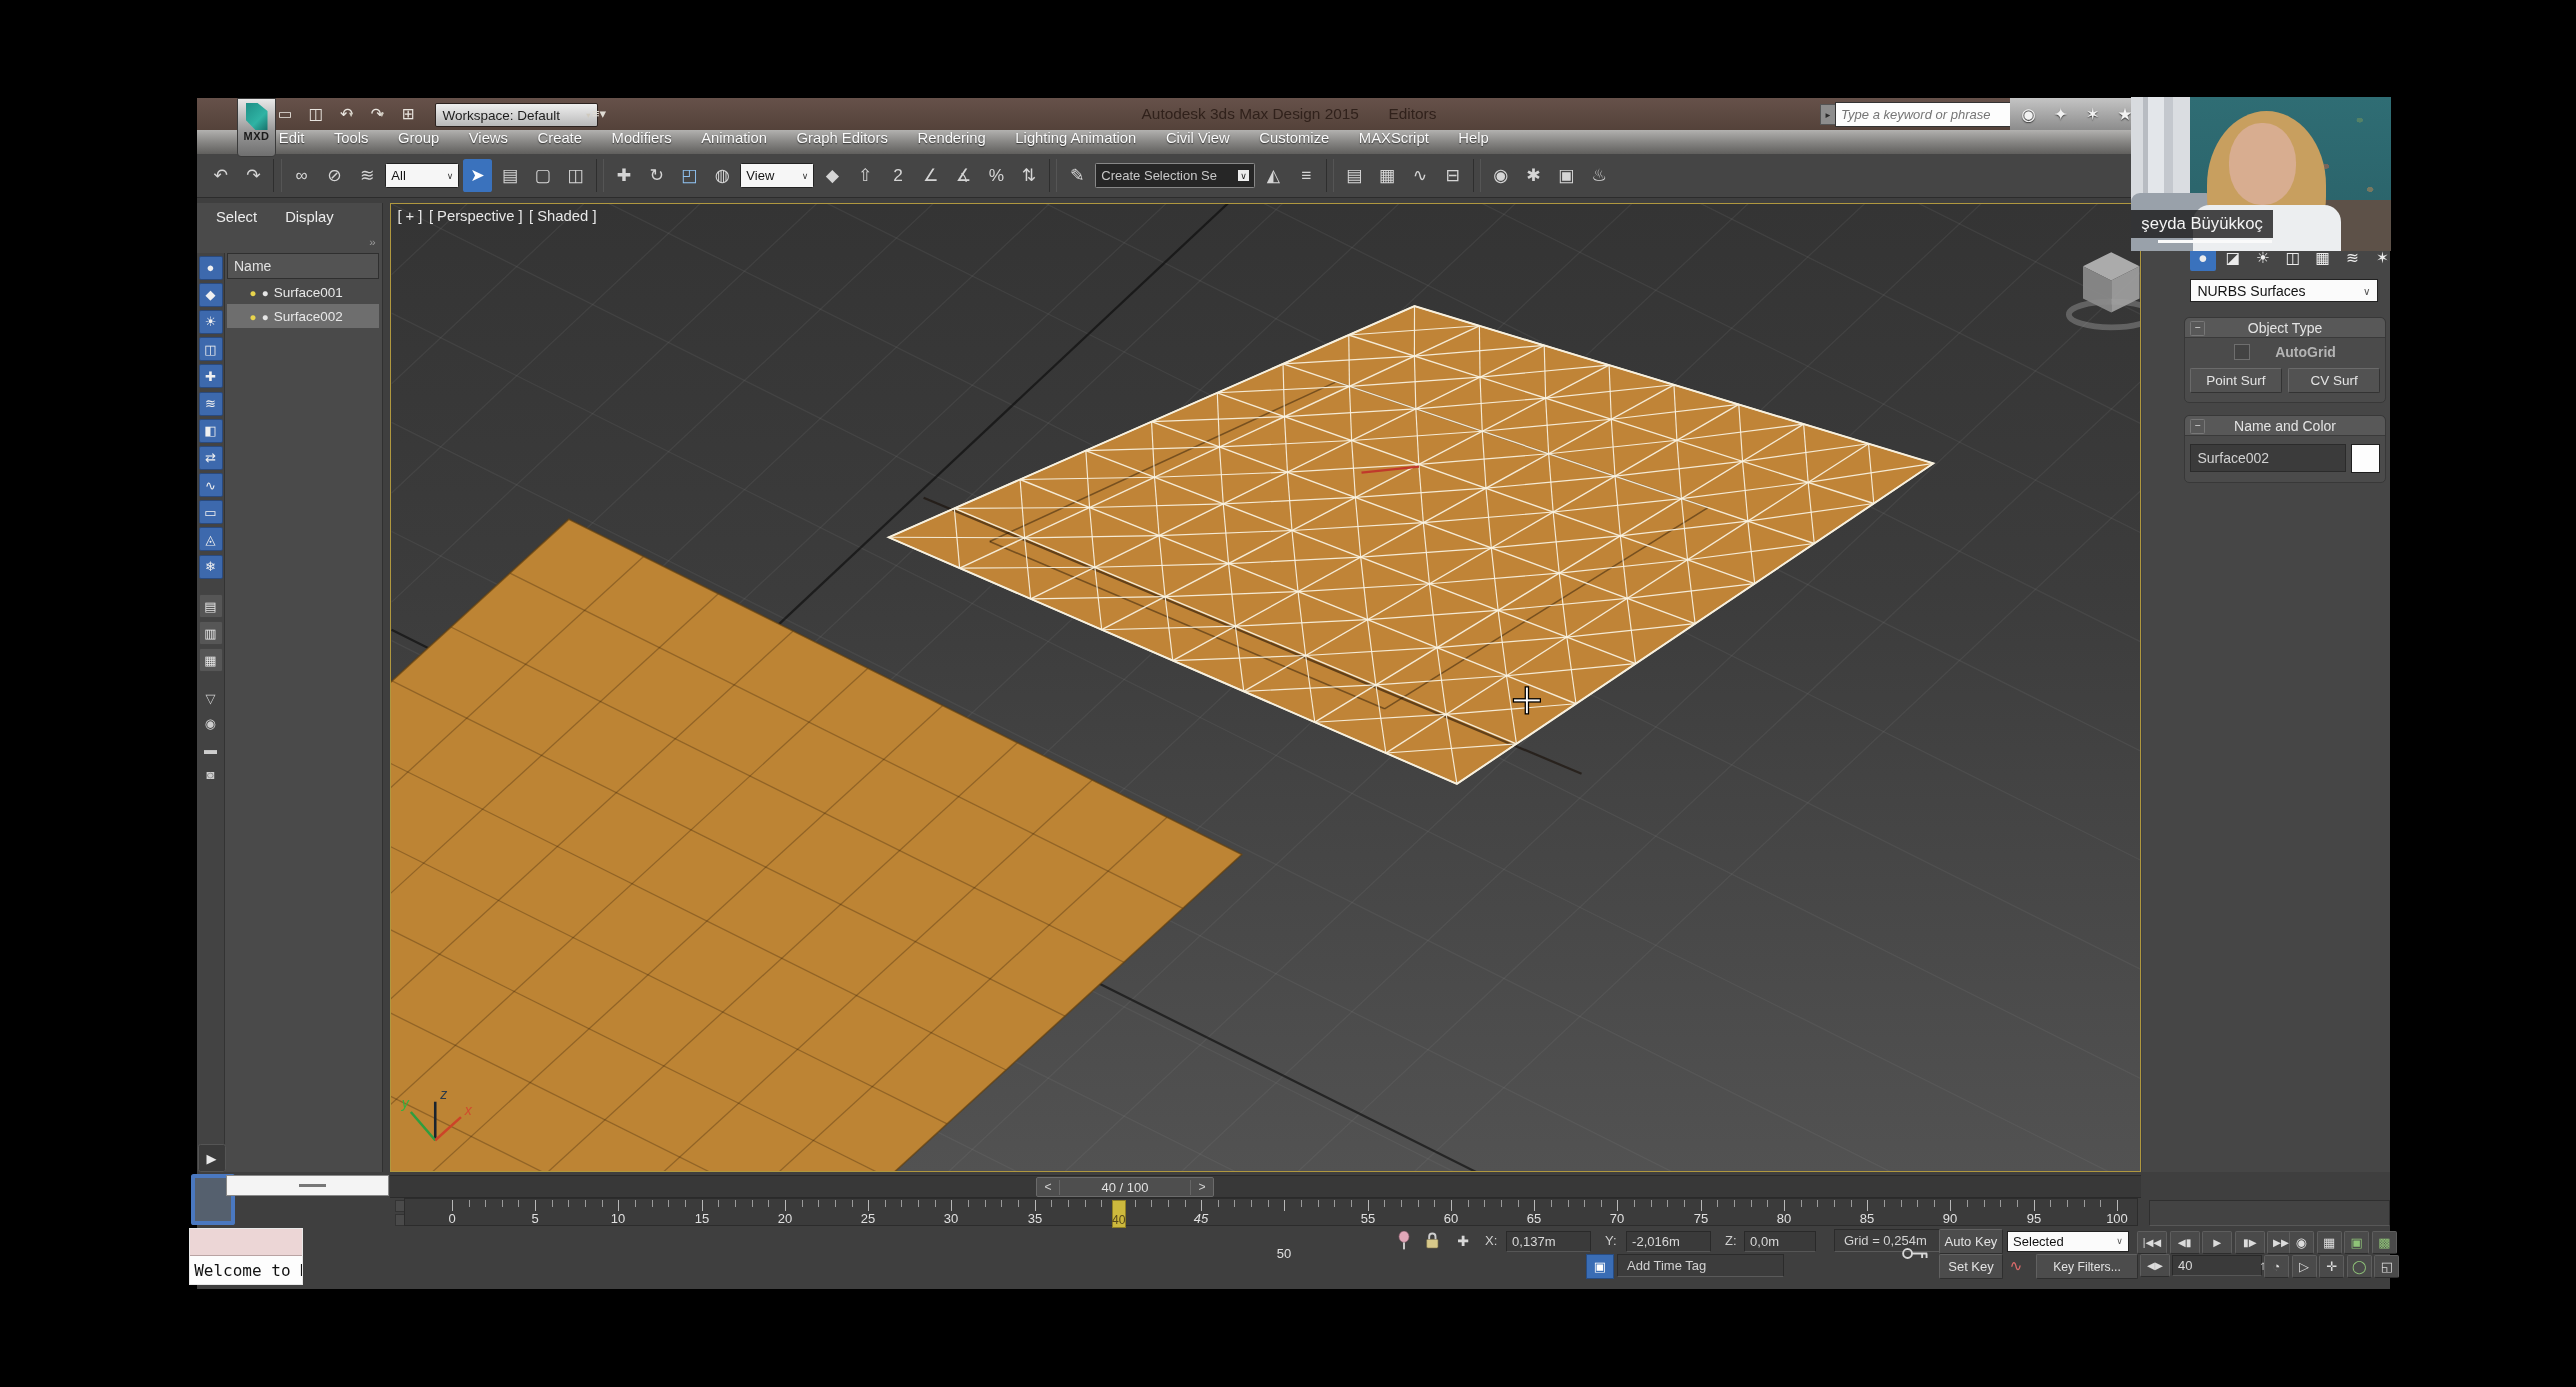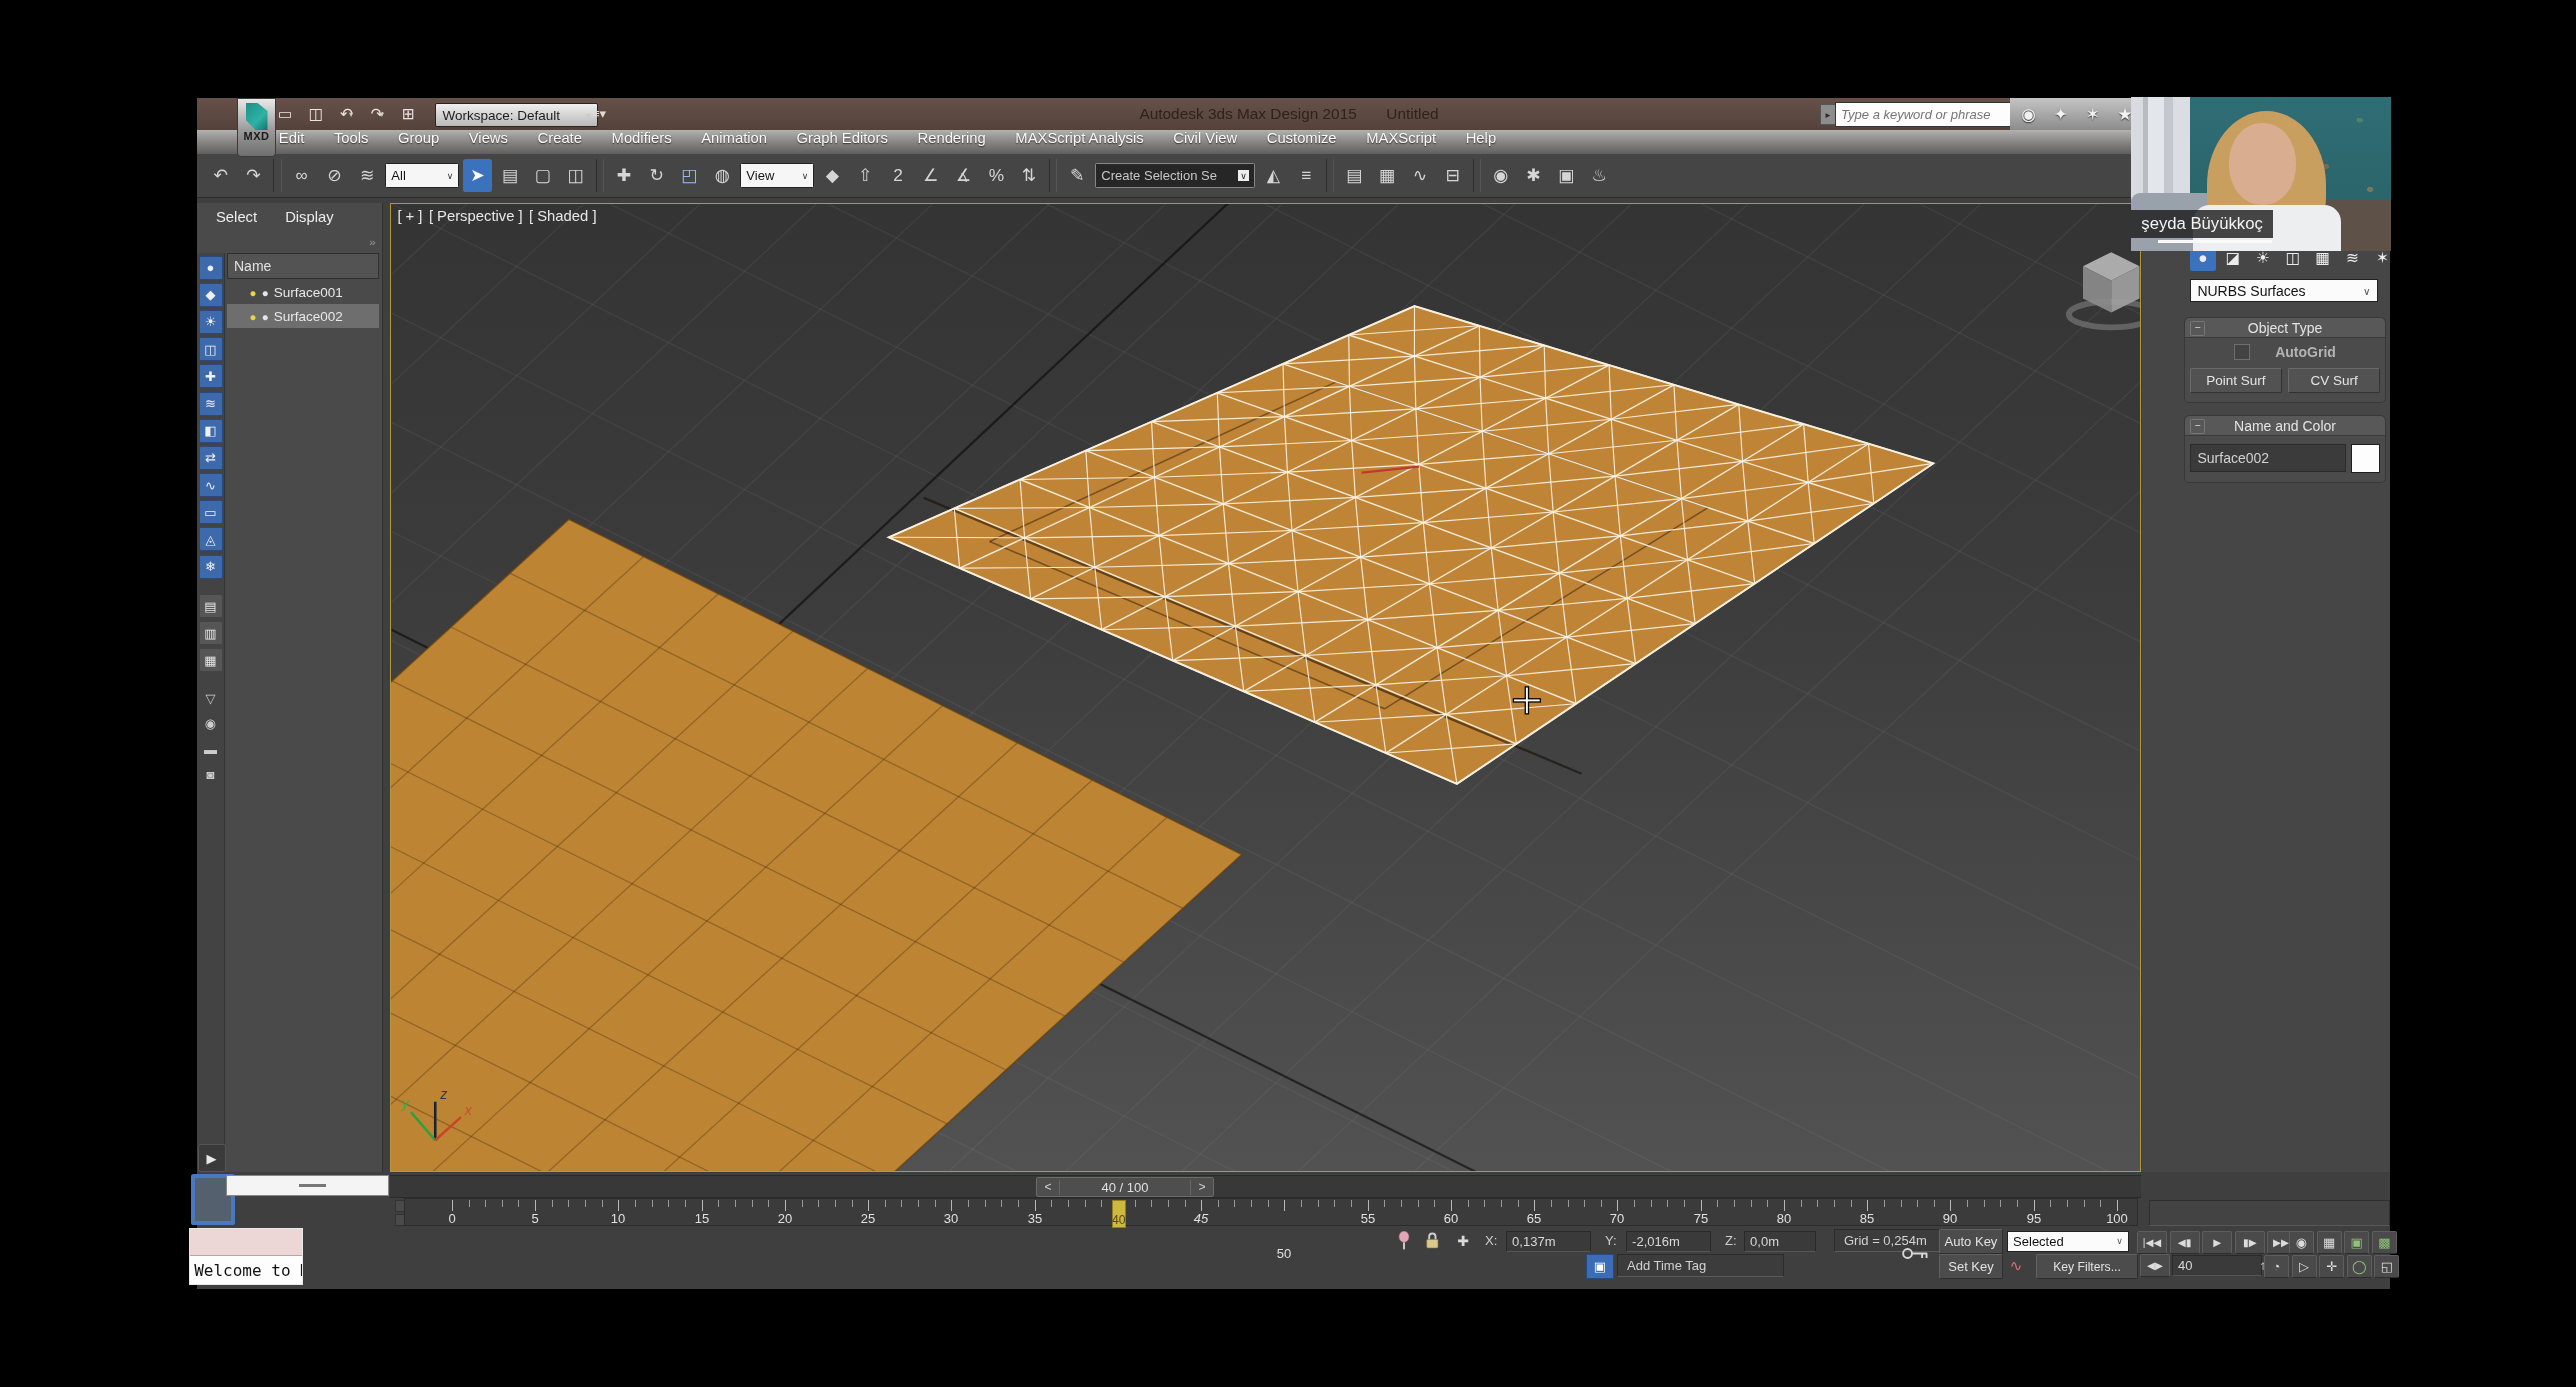--- a/index.html
+++ b/index.html
@@ -188,21 +188,21 @@
 </style>
 </head>
 <body>
 
 <div class="canvas">
   <div class="app">
 
     <div class="titlebar">
       <div class="titletext">
         <span>Autodesk 3ds Max Design 2015</span>
-        <span>Untitled</span>
+        <span>Editors</span>
       </div>
       <div class="qa" id="quick-access">
           <div class="qbtn">
             <span>▢</span>
           </div>
           <div class="qbtn">
             <span>▭</span>
           </div>
           <div class="qbtn">
             <span>◫</span>
@@ -243,21 +243,21 @@
       <div id="menu-items">
           <div class="menu-item">Edit</div>
           <div class="menu-item">Tools</div>
           <div class="menu-item">Group</div>
           <div class="menu-item">Views</div>
           <div class="menu-item">Create</div>
           <div class="menu-item">Modifiers</div>
           <div class="menu-item">Animation</div>
           <div class="menu-item">Graph Editors</div>
           <div class="menu-item">Rendering</div>
-          <div class="menu-item">MAXScript Analysis</div>
+          <div class="menu-item">Lighting Animation</div>
           <div class="menu-item">Civil View</div>
           <div class="menu-item">Customize</div>
           <div class="menu-item">MAXScript</div>
           <div class="menu-item">Help</div>
         </div>
     </div>
 
     <div class="toolbar">
       <div id="toolbar-items">
           <div class="tb-btn">↶</div>

